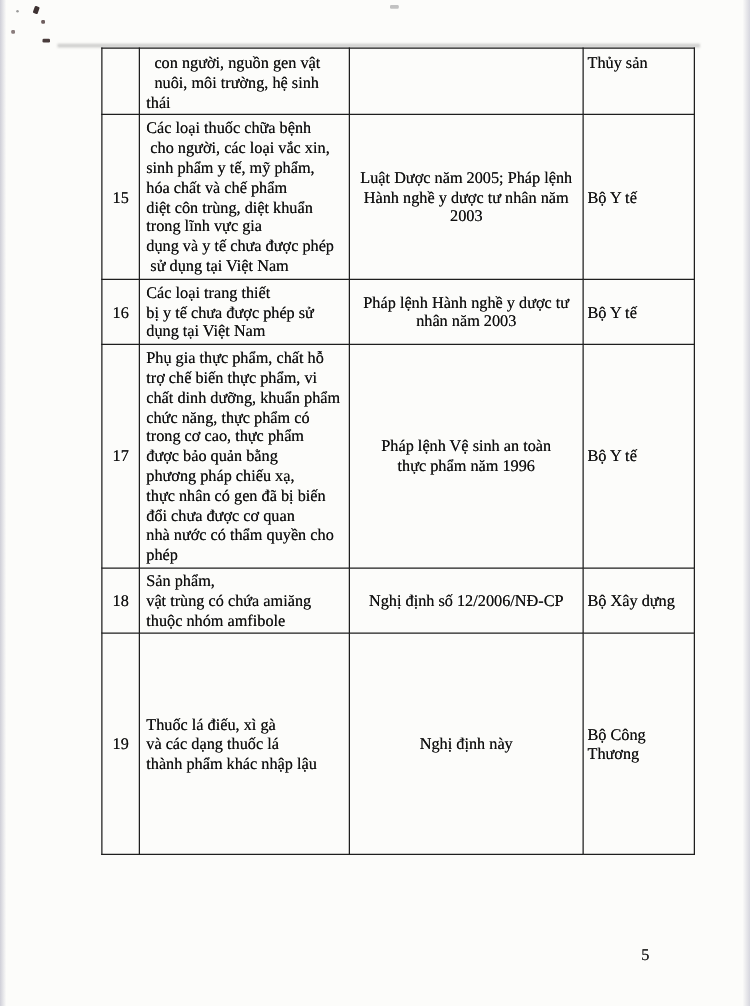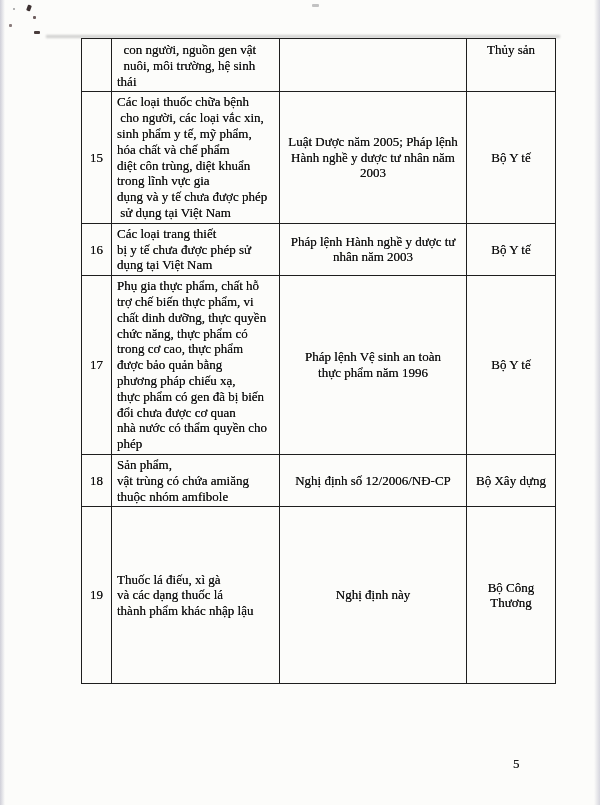--- a/index.html
+++ b/index.html
@@ -43,21 +43,21 @@
     font-size: 13px;
     line-height: 15.8px;
     padding: 2px 3px;
     vertical-align: middle;
     text-shadow: 0 0 0.5px rgba(25,25,25,0.85);
     overflow: hidden;
   }
   .doc-table td.no       { text-align: center; }
   .doc-table td.desc     { text-align: left; padding-left: 5px; }
   .doc-table td.legal    { text-align: center; }
-  .doc-table td.ministry { text-align: center; }
+  .doc-table td.ministry { }
   .doc-table tbody tr:nth-child(1) td { vertical-align: top; padding-top: 3px; }
   .doc-table tbody tr:nth-child(1) { height: 48px; }
   .doc-table tbody tr:nth-child(2) { height: 47px; }
   .doc-table tbody tr:nth-child(3) { height: 47px; }
   .doc-table tbody tr:nth-child(4) { height: 126px; }
   .doc-table tbody tr:nth-child(5) { height: 50px; }
   .doc-table tbody tr:nth-child(6) { height: 177px; }
   .doc-table tbody tr:nth-child(7) { height: 48px; }
   .doc-table tbody tr:nth-child(8) { height: 50px; }
   .line { white-space: pre; }
@@ -136,26 +136,26 @@
           </td>
     <td class="ministry">
             <div class="line">Bộ Y tế</div>
           </td>
   </tr>
         <tr>
     <td class="no">17</td>
     <td class="desc">
             <div class="line">Phụ gia thực phẩm, chất hỗ</div>
             <div class="line">trợ chế biến thực phẩm, vi</div>
-            <div class="line">chất dinh dưỡng, thực quyền</div>
+            <div class="line">chất dinh dưỡng, khuẩn phẩm</div>
             <div class="line">chức năng, thực phẩm có</div>
             <div class="line">trong cơ cao, thực phẩm</div>
             <div class="line">được bảo quản bằng</div>
             <div class="line">phương pháp chiếu xạ,</div>
-            <div class="line">thực phẩm có gen đã bị biến</div>
+            <div class="line">thực nhân có gen đã bị biến</div>
             <div class="line">đổi chưa được cơ quan</div>
             <div class="line">nhà nước có thẩm quyền cho</div>
             <div class="line">phép</div>
           </td>
     <td class="legal">
             <div class="line">Pháp lệnh Vệ sinh an toàn</div>
             <div class="line">thực phẩm năm 1996</div>
           </td>
     <td class="ministry">
             <div class="line">Bộ Y tế</div>

